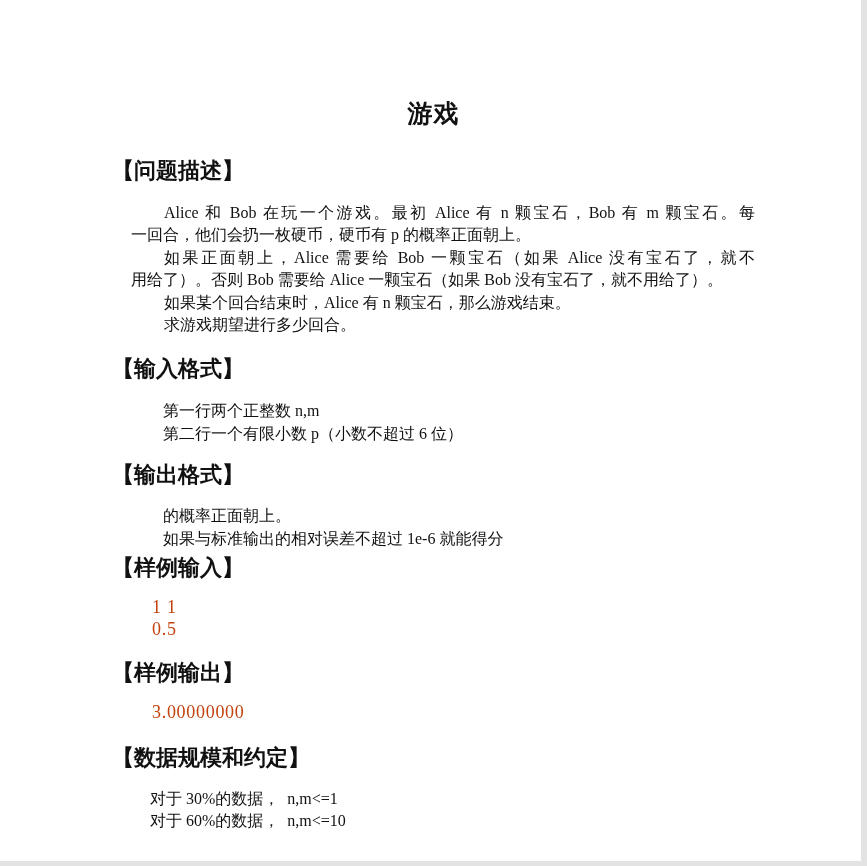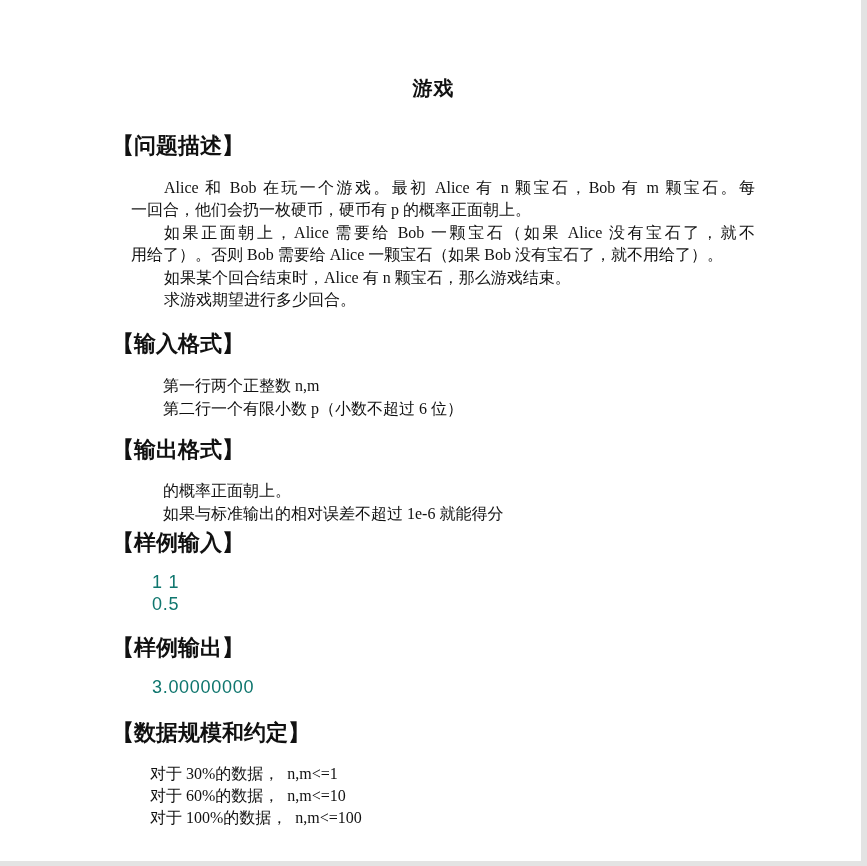--- a/index.html
+++ b/index.html
@@ -20,24 +20,24 @@
     position: absolute; left: 0; bottom: 0; width: 100%; height: 5px;
     background: var(--edge-color, #e3e3e3);
   }
   .content {
     position: absolute;
     left: 112px; top: 0;
     width: 643px;
   }
   .doc-title {
     margin: 0;
-    padding-top: 73px;
+    padding-top: 98px;
     font-family: "Liberation Sans", "DejaVu Sans", sans-serif;
     font-weight: bold;
-    font-size: 20px;
+    font-size: 25px;
     line-height: 30px;
     text-align: center;
     letter-spacing: 1px;
   }
   .sec-heading {
     margin: 21px 0 19px 0;
     font-family: "Liberation Sans", "DejaVu Sans", sans-serif;
     font-weight: bold;
     font-size: 22px;
     line-height: 24px;
@@ -54,26 +54,26 @@
     white-space: pre-wrap;
   }
   .indent-p    { text-indent: 33px; }   
   .indent-io   { text-indent: 32px; }   
   .indent-c    { text-indent: 19px; }   
   .stretch {                             
     text-align: justify;
     text-align-last: justify;
   }
   .mono {
-    font-family: Liberation Sans, sans-serif;
+    font-family: Liberation Serif, serif;
     font-size: 18px;
     line-height: 22.2px;
     letter-spacing: 0.7px;
     text-indent: 21px;
-    color: #0f766e;
+    color: #c2410c;
   }
 </style>
 </head>
 <body>
 
 <div class="page" style="--page-bg: #ffffff; --text-color: #111111; --edge-color: #e3e3e3;">
   <div class="content">
 
     <h1 class="doc-title">游戏</h1>
 
@@ -107,20 +107,19 @@
 
     <section id="sec-sample-out">
       <h2 class="sec-heading">【样例输出】</h2>
       <div class="line mono">3.00000000</div>
     </section>
 
     <section id="sec-constraints">
       <h2 class="sec-heading">【数据规模和约定】</h2>
       <div class="line indent-c">对于 30%的数据，  n,m&lt;=1</div>
       <div class="line indent-c">对于 60%的数据，  n,m&lt;=10</div>
-      <div class="line indent-c">对于 100%的数据，  n,m&lt;=100</div>
     </section>
 
   </div>
 
   <div class="edge-right"></div>
   <div class="edge-bottom"></div>
 </div>
 
 </body></html>

